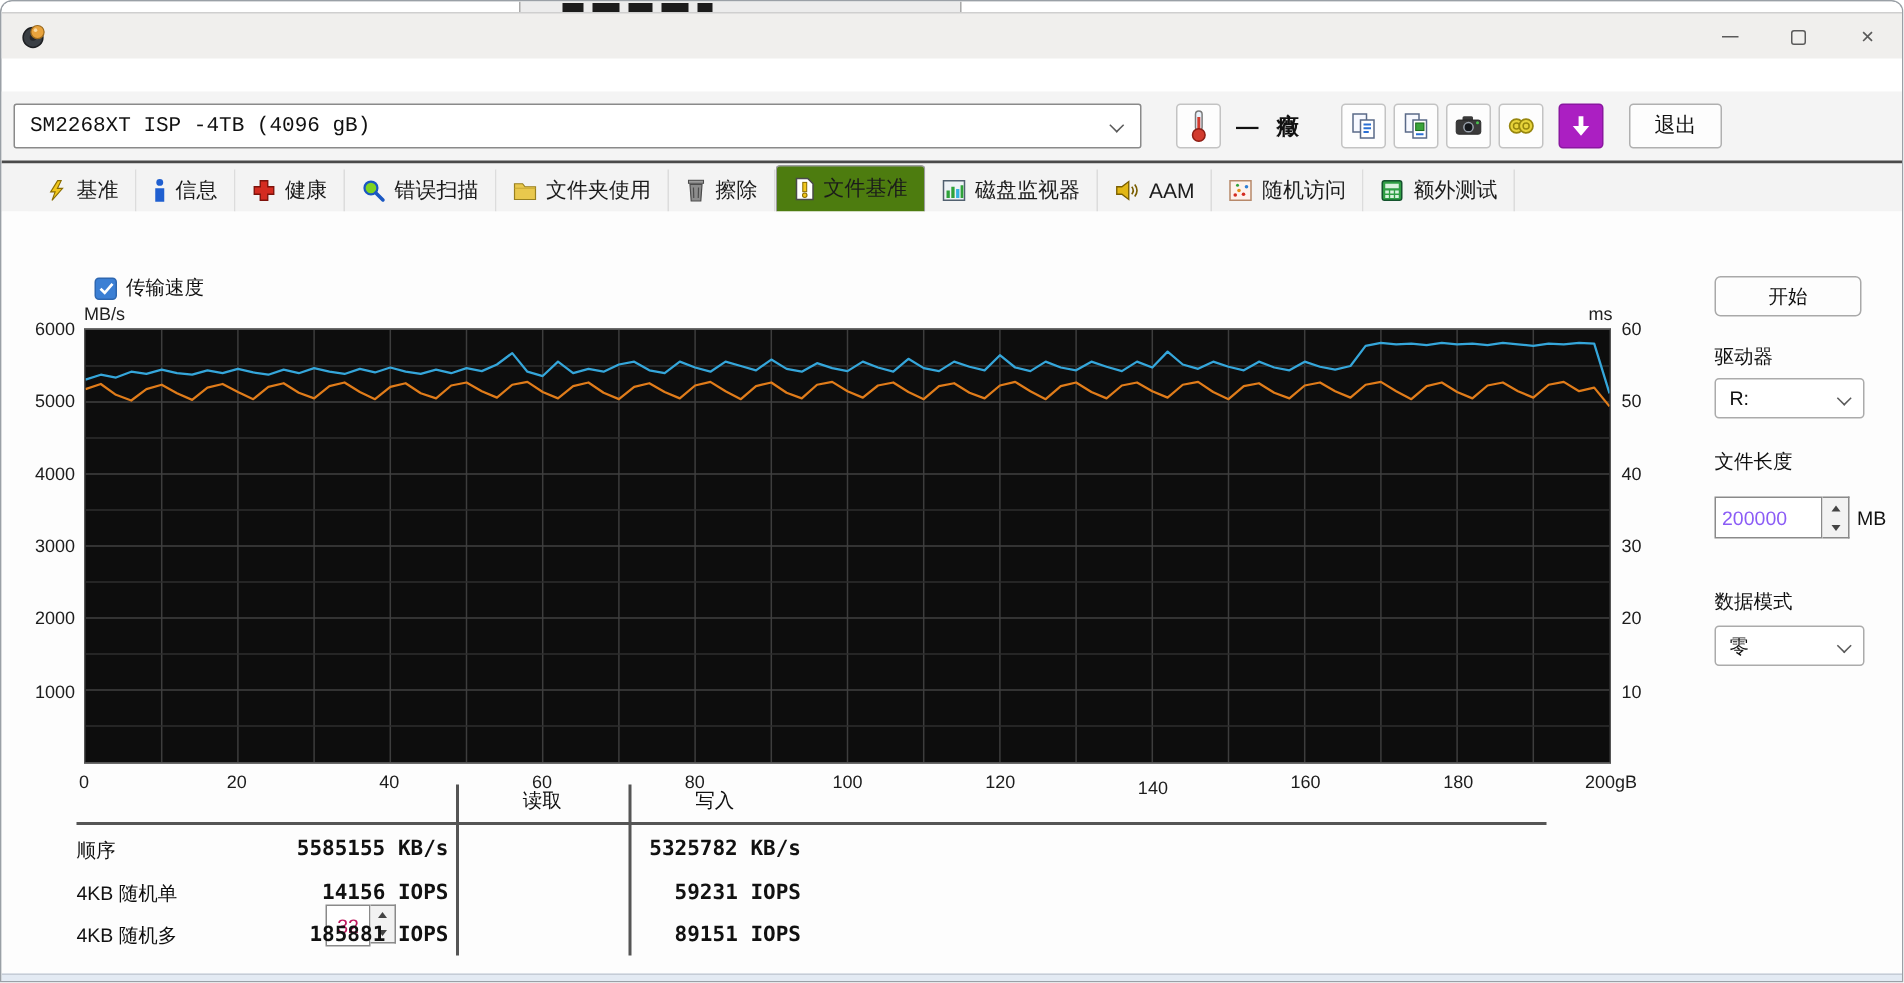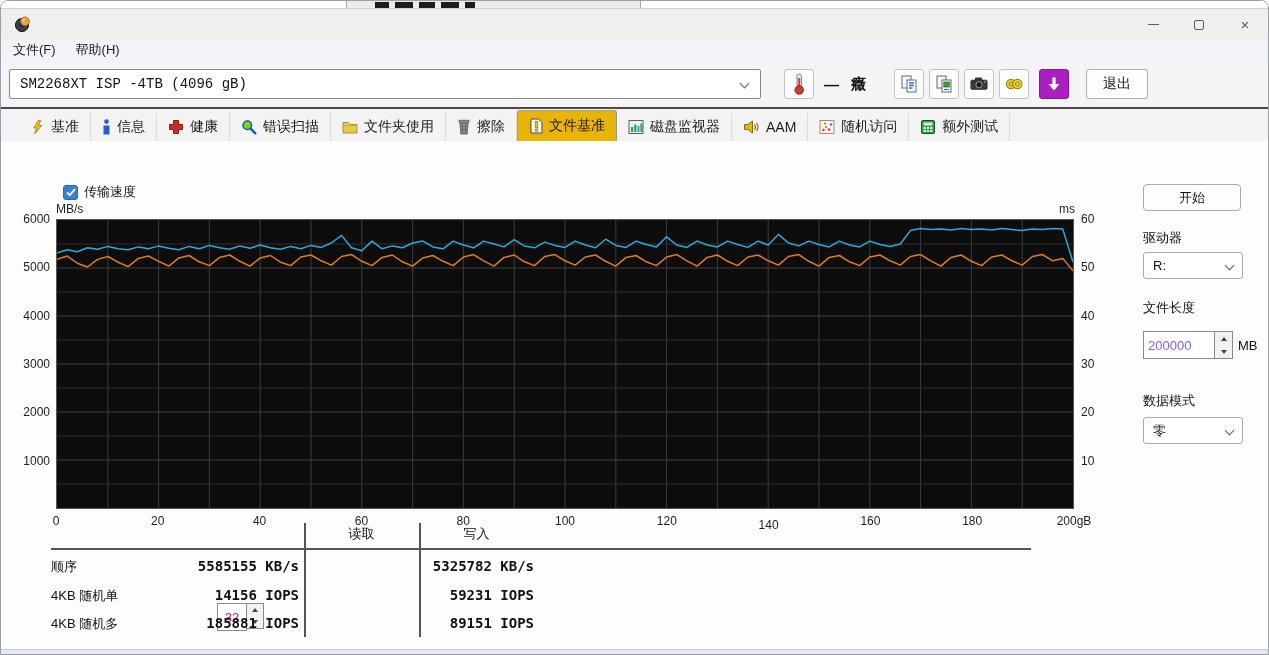--- a/index.html
+++ b/index.html
@@ -32,21 +32,21 @@
   .combo .chev { position:absolute; right:12px; top:10px; }
   .chev { width:7px; height:7px; border-right:1.6px solid #5a5a5a; border-bottom:1.6px solid #5a5a5a; transform:rotate(45deg); display:inline-block; }
   .tool-btn { position:absolute; top:8px; width:30px; height:30px; background:#fdfdfd; border:1px solid #c3c3c3; border-radius:3px; display:flex; align-items:center; justify-content:center; }
   .temp-text { position:absolute; top:8px; height:30px; display:flex; align-items:center; font-size:15px; color:#111; font-weight:bold; }
   .btn-download { background:#ab1fc2; border-color:#8a17a0; }
   .btn-exit { position:absolute; left:1085px; top:8px; width:62px; height:30px; background:#fdfdfd; border:1px solid #b0b0b0; border-radius:3px; font-size:14px; color:#111; display:flex; align-items:center; justify-content:center; }
 
   
   .tabbar { position:absolute; left:0; top:108px; width:100%; height:32px; background:#f3f3f3; display:flex; align-items:flex-end; padding-left:18px; }
   .tab { display:flex; align-items:center; gap:6px; height:28px; padding:0 11px; font-size:14px; color:#1b1b1b; border-right:1px solid #dcdcdc; background:#f3f3f3; cursor:default; }
-  .tab.active { background:#eab308; height:31px; border:1px solid #9b9b9b; border-bottom:none; border-radius:3px 3px 0 0; }
+  .tab.active { background:#4d7c0f; height:31px; border:1px solid #9b9b9b; border-bottom:none; border-radius:3px 3px 0 0; }
   .ticon { display:flex; align-items:center; }
 
   
   .content { position:absolute; left:0; top:140px; width:100%; height:508px; background:#fdfdfd; }
 
   .speed-check { position:absolute; left:62px; top:42px; display:flex; align-items:center; gap:6px; font-size:13px; color:#111; }
   .checkbox { width:15px; height:15px; background:#3b7fd4; border:1px solid #2e67b0; border-radius:3px; display:flex; align-items:center; justify-content:center; }
 
   .axis-unit { position:absolute; font-size:12px; color:#222; }
   .plot-wrap { position:absolute; left:55px; top:78px; width:1018px; height:290px; border:1px solid #555; background:#0d0d0d; }
@@ -108,24 +108,20 @@
         </div>
       <div class="wc">
           <div class="wc-max-glyph"></div>
         </div>
       <div class="wc">
           <span class="wc-close-glyph">×</span>
         </div>
     </div>
   </div>
 
-  <div class="menubar">
-    <div class="menu-item">文件(F)</div>
-    <div class="menu-item">帮助(H)</div>
-  </div>
 
   <div class="toolbar">
     <div class="combo">
       <span>SM2268XT ISP -4TB (4096 gB)</span>
       <span class="chev"></span>
     </div>
 
     <div class="tool-btn" style="left:783px;">
       <svg width="18" height="24" viewBox="0 0 18 24">
         <rect x="7" y="2" width="4.4" height="13" rx="2.2" fill="#eaf2fb" stroke="#7a7a7a" stroke-width="1"></rect>

